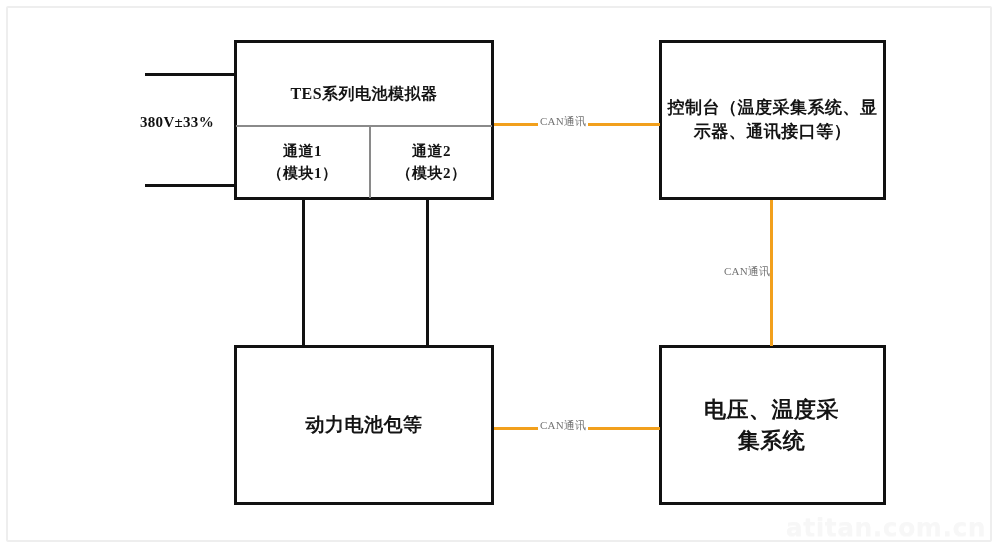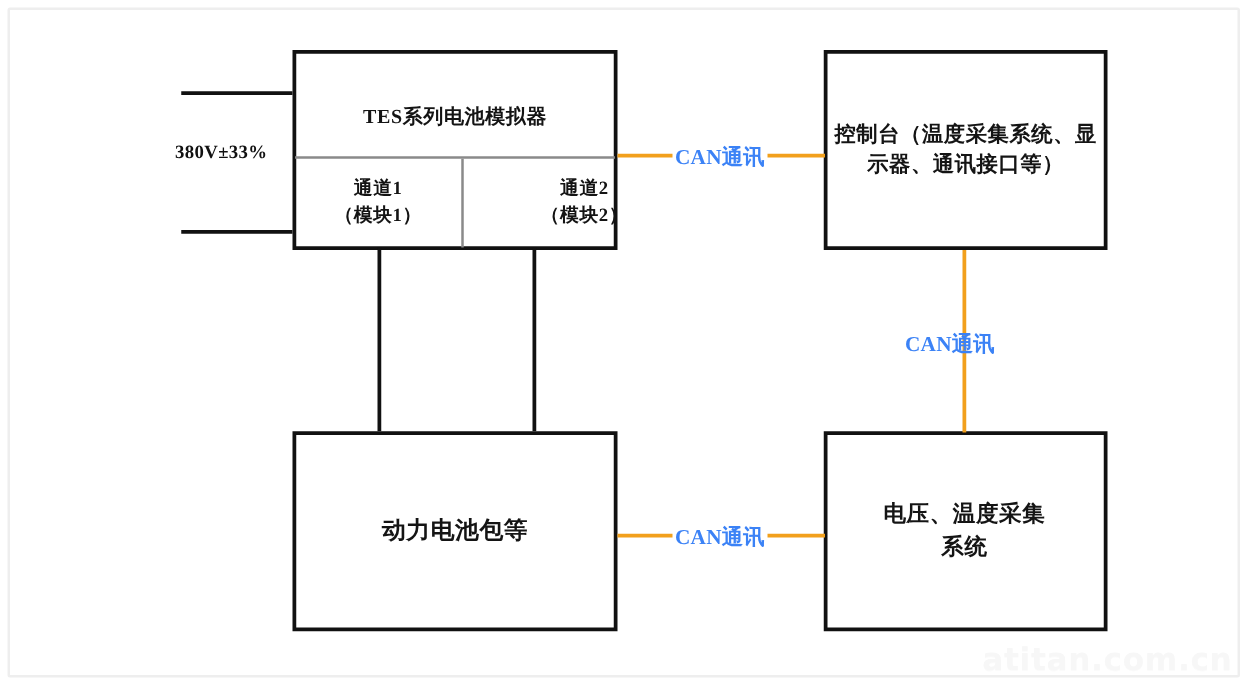--- a/index.html
+++ b/index.html
@@ -70,42 +70,41 @@
   #tes-div-h { left: 236px; top: 125px; width: 256px; height: 2px; }
   #tes-div-v { left: 369px; top: 127px; width: 2px; height: 71px; }
 
   #tes-ch1 {
     left: 236px; top: 127px; width: 133px; height: 71px;
     font-size: 15px;
   }
   #tes-ch2 {
     left: 371px; top: 127px; width: 121px; height: 71px;
     font-size: 15px;
-    margin-left: 36px;
   }
 
   
   #console-box { left: 659px; top: 40px; width: 227px; height: 160px; }
   #console-label {
     left: 663px; top: 44px; width: 219px; height: 152px;
     font-size: 17px;
   }
 
   
   #battery-box { left: 234px; top: 345px; width: 260px; height: 160px; }
   #battery-label {
     left: 236px; top: 347px; width: 256px; height: 156px;
     font-size: 19px;
   }
 
   
   #acq-box { left: 659px; top: 345px; width: 227px; height: 160px; }
   #acq-label {
     left: 663px; top: 349px; width: 182px; height: 152px;
-    font-size: 18px;
+    font-size: 22px;
     padding-left: 35px;
   }
 
   
   .wire-h {
     position: absolute;
     background: #111111;
     height: 3px;
   }
   .wire-v {
@@ -142,23 +141,23 @@
     position: absolute;
     background: #F2A01C;
     width: 3px;
   }
   #can-line-top    { left: 494px; top: 123px; width: 166px; }
   #can-line-bottom { left: 494px; top: 427px; width: 166px; }
   #can-line-mid    { left: 770px; top: 200px; height: 146px; }
 
   .can-label {
     position: absolute;
-    font-size: 17px;
-    font-weight: bold;
-    color: #3b82f6;
+    font-size: 11px;
+    font-weight: normal;
+    color: #737373;
     background: #ffffff;
     padding: 0 2px;
     white-space: nowrap;
     letter-spacing: 0.2px;
   }
   #can-label-top    { left: 538px; top: 114px; }
   #can-label-bottom { left: 538px; top: 418px; }
   #can-label-mid    { left: 722px; top: 264px; background: transparent; }
 
   

